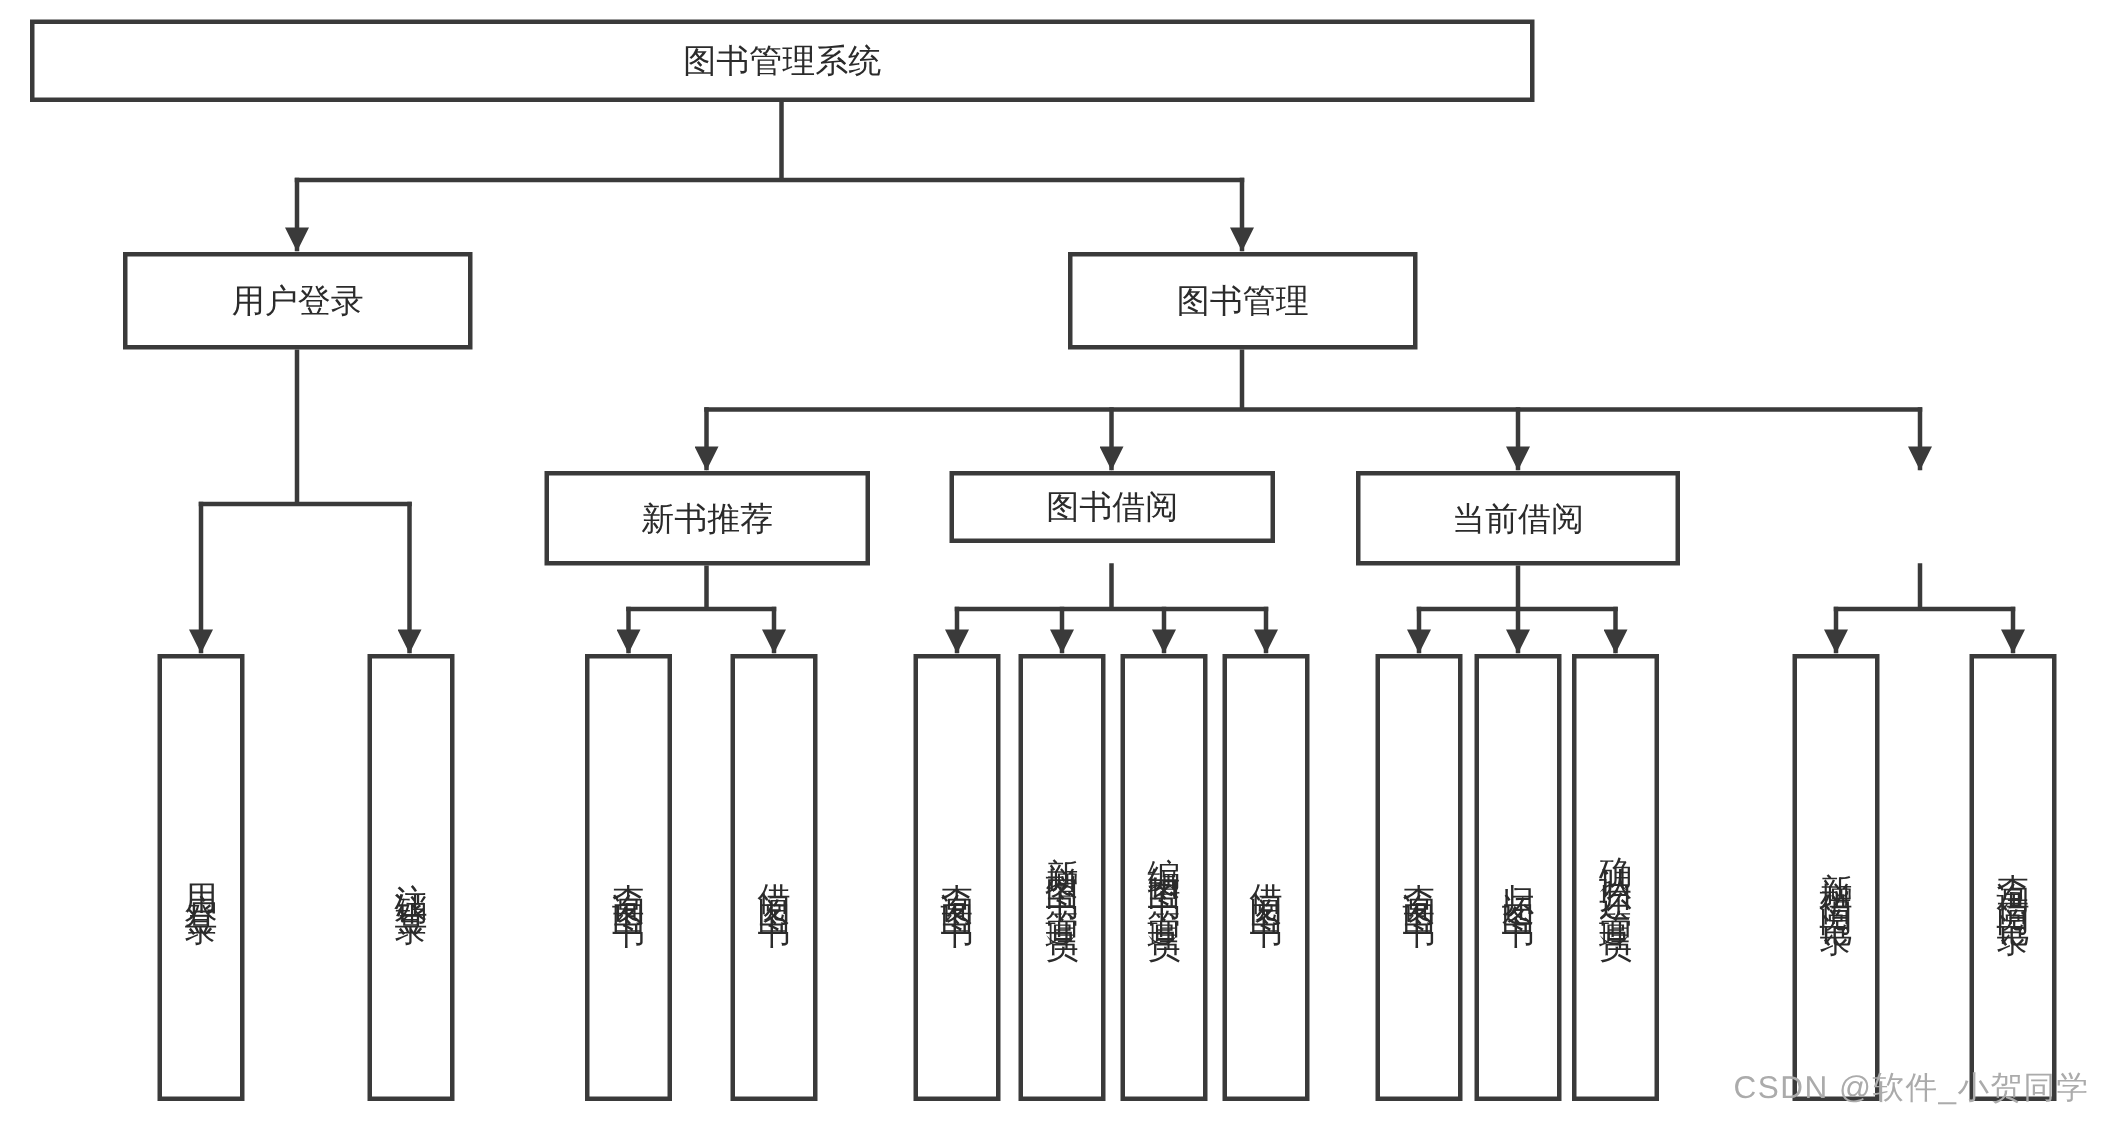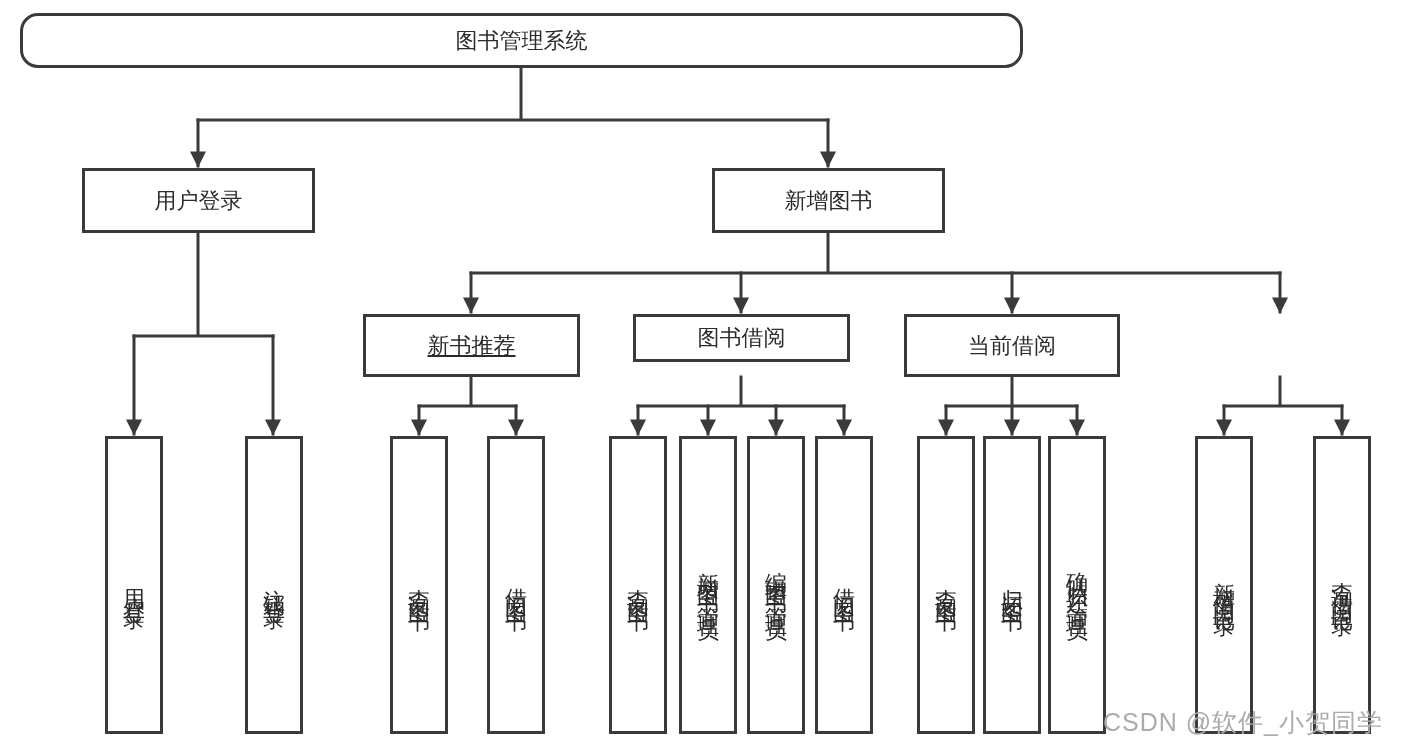--- a/index.html
+++ b/index.html
@@ -27,22 +27,22 @@
   }
   .leaf .label{
     writing-mode:vertical-rl;
     text-orientation:mixed;
     letter-spacing:7px;
     font-size:22px;
     line-height:1;
   }
   .watermark{
     position:absolute;
-    right:22px;bottom:8px;
-    font-size:25px;
+    right:12px;bottom:8px;
+    font-size:21px;
     color:#ababab;
     letter-spacing:1px;
     z-index:3;
     white-space:nowrap;
   }
 </style>
 </head>
 <body>
 
 <div id="canvas">
@@ -85,32 +85,32 @@
       <line x1="776" y1="406" x2="776" y2="434" marker-end="url(#arrow)"></line>
       <line x1="844" y1="406" x2="844" y2="434" marker-end="url(#arrow)"></line>
       <line x1="946" y1="406" x2="946" y2="434" marker-end="url(#arrow)"></line>
       <line x1="1012" y1="406" x2="1012" y2="434" marker-end="url(#arrow)"></line>
       <line x1="1077" y1="406" x2="1077" y2="434" marker-end="url(#arrow)"></line>
       <line x1="1224" y1="406" x2="1224" y2="434" marker-end="url(#arrow)"></line>
       <line x1="1342" y1="406" x2="1342" y2="434" marker-end="url(#arrow)"></line>
     </g>
   </svg>
 
-  <div class="node" style="left:20px;top:13px;width:1003px;height:55px;border-radius:18px;">
+  <div class="node" style="left:20px;top:13px;width:1003px;height:55px;">
     <span class="label">图书管理系统</span>
   </div>
 
   <div class="node" style="left:82px;top:168px;width:233px;height:65px;">
     <span class="label">用户登录</span>
   </div>
   <div class="node" style="left:712px;top:168px;width:233px;height:65px;">
-    <span class="label">新增图书</span>
+    <span class="label">图书管理</span>
   </div>
 
-  <div class="node" style="left:363px;top:314px;width:217px;height:63px;text-decoration:underline;">
+  <div class="node" style="left:363px;top:314px;width:217px;height:63px;">
     <span class="label">新书推荐</span>
   </div>
   <div class="node" style="left:633px;top:314px;width:217px;height:48px;">
     <span class="label">图书借阅</span>
   </div>
   <div class="node" style="left:904px;top:314px;width:216px;height:63px;">
     <span class="label">当前借阅</span>
   </div>
 
   <div class="node leaf" style="left:105px;top:436px;width:58px;height:298px;">

